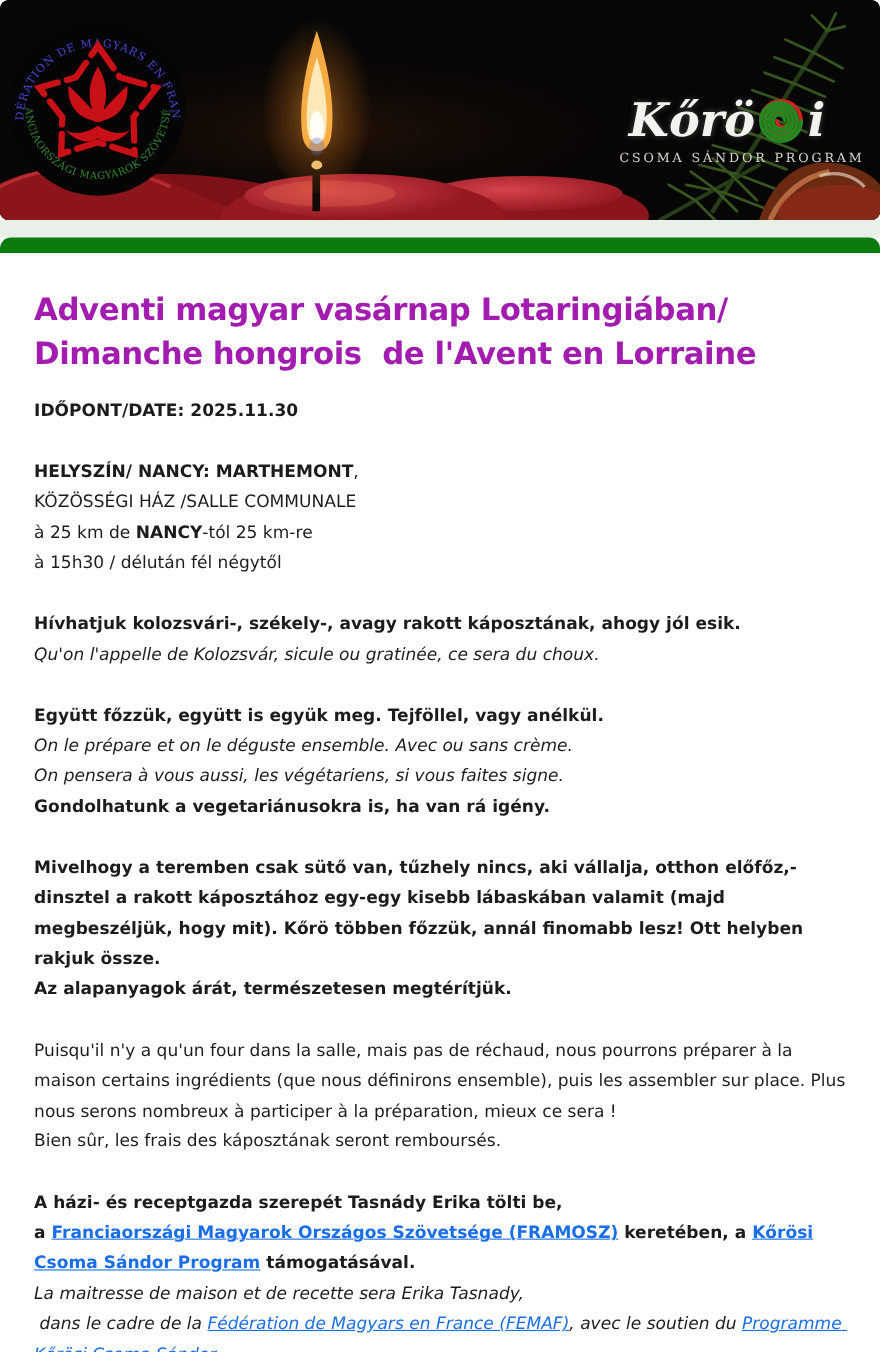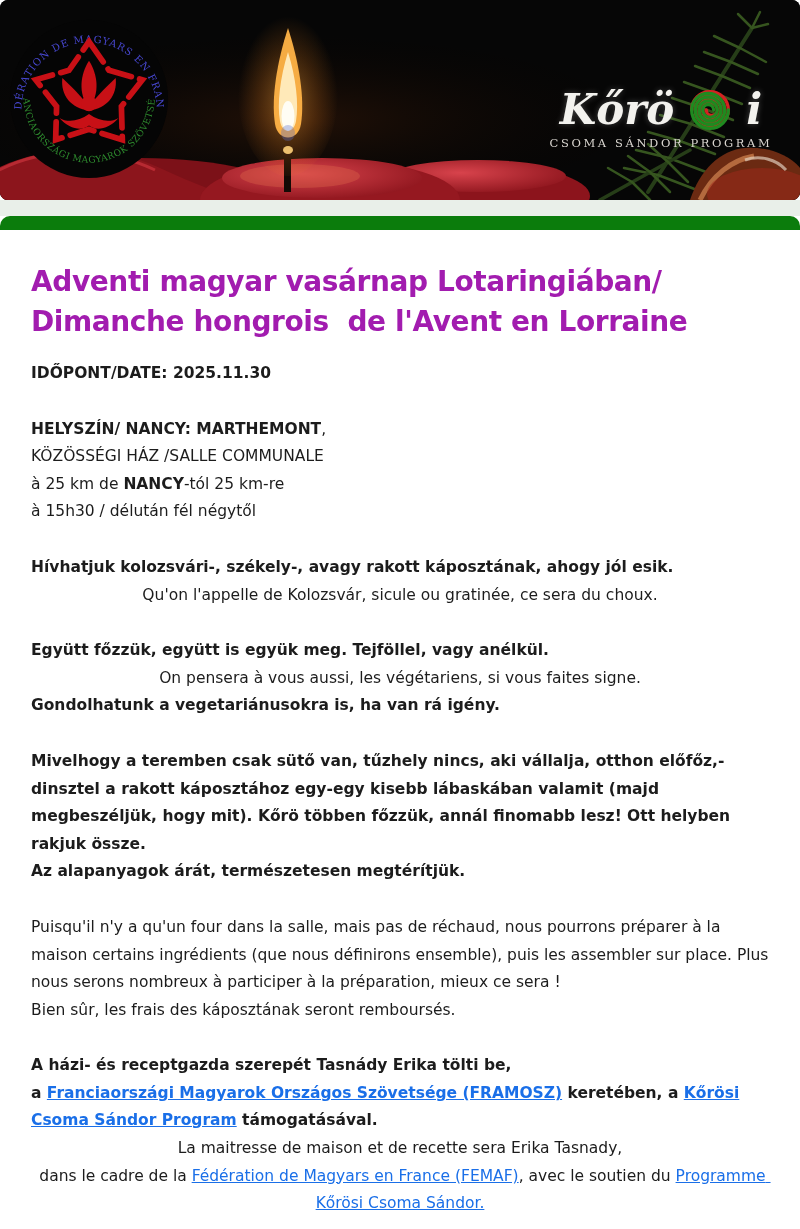--- a/index.html
+++ b/index.html
@@ -14,50 +14,50 @@
   .banner{
     position:relative;
     width:800px;height:200px;
     border-radius:8px;
     overflow:hidden;
     background:#060606;
   }
   .banner svg.scene{position:absolute;left:0;top:0;}
   .framosz{position:absolute;left:8px;top:12px;width:162px;height:168px;}
   .korosi{position:absolute;right:14px;top:88px;width:250px;text-align:center;}
-  .korosi-row{display:flex;align-items:center;justify-content:center;gap:14px;}
+  .korosi-row{display:flex;align-items:center;justify-content:center;gap:2px;}
   .korosi-script{
     font-family:"DejaVu Serif", serif;
     font-style:italic;font-weight:bold;
     font-size:42px;line-height:1;
     color:#f3f2ee;text-shadow:0 0 6px rgba(255,255,255,.25);
   }
   .korosi-sub{
     margin-top:4px;
     font-family:"DejaVu Serif", serif;
     font-size:11.5px;letter-spacing:2.6px;
-    color:#d9d5cf;white-space:nowrap;
+    color:#d9d5cf;white-space:nowrap;text-align:right;
   }
   
   .strip{width:800px;height:16px;background:#e9efe9;}
   .greenbar{width:800px;height:14px;background:#0b7c0c;border-radius:10px 10px 0 0;}
   
   .content{padding:18px 31px 10px;}
   .title{
     font-weight:bold;
     font-size:28px;line-height:40px;letter-spacing:-0.4px;
     margin:14px 0 0;
     color:#a21caf;
   }
   .prewrap{white-space:pre-wrap;}
   .date{font-weight:bold;font-size:16px;margin-top:18px;}
   .block{margin-top:28px;}
   .line{font-size:15.5px;line-height:27.6px;}
   .b{font-weight:bold;}
-  .i{text-align:center;}
+  .i{font-style:italic;}
   a.lnk{
     color:#1a6fe8;
     text-decoration:underline;
     cursor:pointer;
   }
   .caps{font-size:15.5px;}
 </style>
 </head>
 <body>
 
@@ -209,20 +209,21 @@
     <div class="line">à 15h30 / délután fél négytől</div>
   </div>
 
   <div class="block">
     <div class="line b">Hívhatjuk kolozsvári-, székely-, avagy rakott káposztának, ahogy jól esik.</div>
     <div class="line i">Qu'on l'appelle de Kolozsvár, sicule ou gratinée, ce sera du choux.</div>
   </div>
 
   <div class="block">
     <div class="line b">Együtt főzzük, együtt is együk meg. Tejföllel, vagy anélkül.</div>
+    <div class="line i">On le prépare et on le déguste ensemble. Avec ou sans crème.</div>
     <div class="line i">On pensera à vous aussi, les végétariens, si vous faites signe.</div>
     <div class="line b">Gondolhatunk a vegetariánusokra is, ha van rá igény.</div>
   </div>
 
   <div class="block">
     <div class="line b">Mivelhogy a teremben csak sütő van, tűzhely nincs, aki vállalja, otthon előfőz,-dinsztel a rakott káposztához egy-egy kisebb lábaskában valamit (majd megbeszéljük, hogy mit). Kőrö többen főzzük, annál finomabb lesz! Ott helyben rakjuk össze.</div>
     <div class="line b">Az alapanyagok árát, természetesen megtérítjük.</div>
   </div>
 
   <div class="block">

